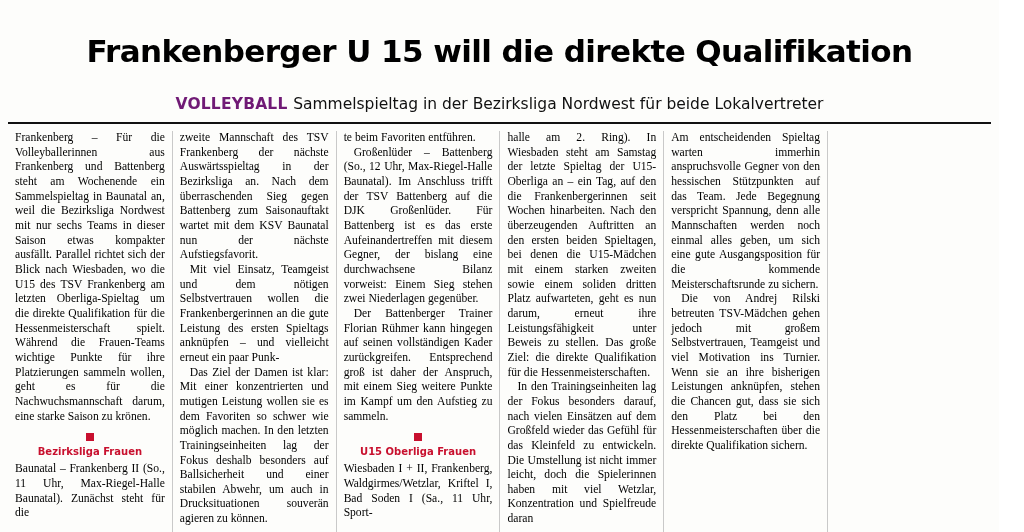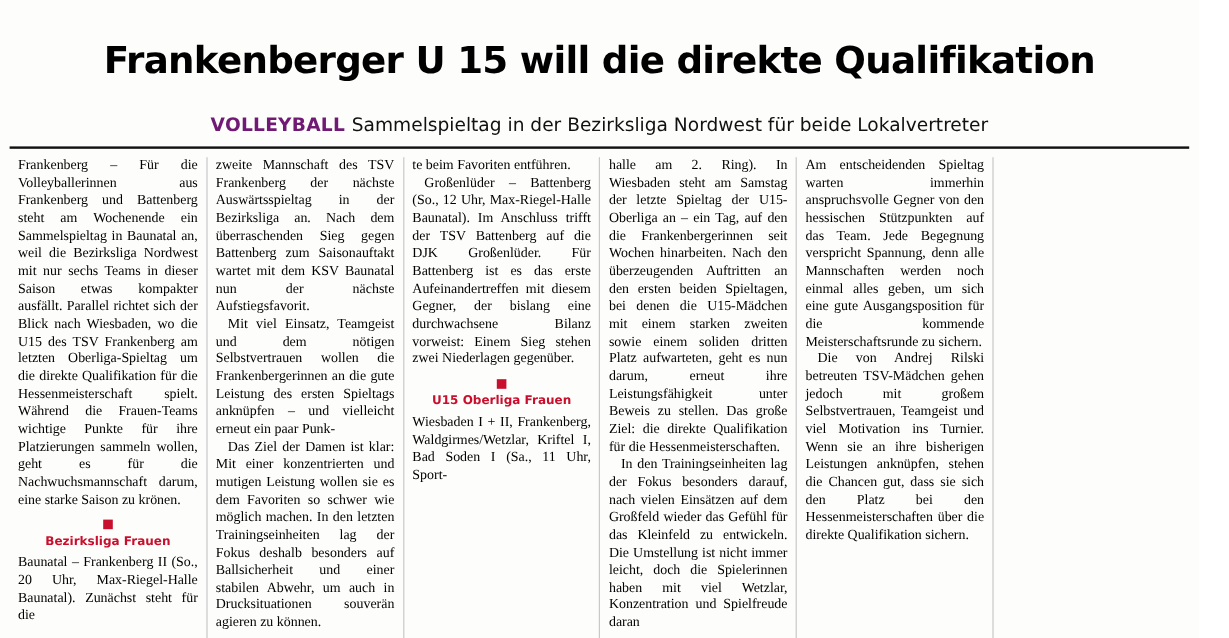--- a/index.html
+++ b/index.html
@@ -114,30 +114,31 @@
 
   <div class="rule"></div>
 
   <div class="columns">
     <div class="col">
         <p class="lead noindent"><b>Frankenberg – </b><span>Für die Volleyballerinnen aus Frankenberg und Battenberg steht am Wochenende ein Sammelspieltag in Baunatal an, weil die Bezirksliga Nordwest mit nur sechs Teams in dieser Saison etwas kompakter ausfällt. Parallel richtet sich der Blick nach Wiesbaden, wo die U15 des TSV Frankenberg am letzten Oberliga-Spieltag um die direkte Qualifikation für die Hessenmeisterschaft spielt. Während die Frauen-Teams wichtige Punkte für ihre Platzierungen sammeln wollen, geht es für die Nachwuchsmannschaft darum, eine starke Saison zu krönen.</span></p>
         <div class="subhead">
           <span class="sq"></span>
           <span>Bezirksliga Frauen</span>
         </div>
-        <p class="lead noindent"><b>Baunatal – Frankenberg II (So., 20 Uhr, Max-Riegel-Halle Baunatal).</b><span> Zunächst steht für die</span></p>
+        <p class="lead noindent"><b>Baunatal – Frankenberg II (So., 11 Uhr, Max-Riegel-Halle Baunatal).</b><span> Zunächst steht für die</span></p>
       </div>
     <div class="col">
         <p class=""><span>zweite Mannschaft des TSV Frankenberg der nächste Auswärtsspieltag in der Bezirksliga an. Nach dem überraschenden Sieg gegen Battenberg zum Saisonauftakt wartet mit dem KSV Baunatal nun der nächste Aufstiegsfavorit.</span></p>
         <p class=""><span>Mit viel Einsatz, Teamgeist und dem nötigen Selbstvertrauen wollen die Frankenbergerinnen an die gute Leistung des ersten Spieltags anknüpfen – und vielleicht erneut ein paar Punk-</span></p>
         <p class=""><span>Das Ziel der Damen ist klar: Mit einer konzentrierten und mutigen Leistung wollen sie es dem Favoriten so schwer wie möglich machen. In den letzten Trainingseinheiten lag der Fokus deshalb besonders auf Ballsicherheit und einer stabilen Abwehr, um auch in Drucksituationen souverän agieren zu können.</span></p>
       </div>
     <div class="col">
         <p class=""><span>te beim Favoriten entführen.</span></p>
         <p class="lead noindent"><b>Großenlüder – Battenberg (So., 12 Uhr, Max-Riegel-Halle Baunatal).</b><span> Im Anschluss trifft der TSV Battenberg auf die DJK Großenlüder. Für Battenberg ist es das erste Aufeinandertreffen mit diesem Gegner, der bislang eine durchwachsene Bilanz vorweist: Einem Sieg stehen zwei Niederlagen gegenüber.</span></p>
+        <p class=""><span>Der Battenberger Trainer Florian Rühmer kann hingegen auf seinen vollständigen Kader zurückgreifen. Entsprechend groß ist daher der Anspruch, mit einem Sieg weitere Punkte im Kampf um den Aufstieg zu sammeln.</span></p>
         <div class="subhead">
           <span class="sq"></span>
           <span>U15 Oberliga Frauen</span>
         </div>
         <p class="lead noindent"><b>Wiesbaden I + II, Frankenberg, Waldgirmes/Wetzlar, Kriftel I, Bad Soden I (Sa., 11 Uhr, Sport-</b><span></span></p>
       </div>
     <div class="col">
         <p class="lead noindent"><b>halle am 2. Ring).</b><span> In Wiesbaden steht am Samstag der letzte Spieltag der U15-Oberliga an – ein Tag, auf den die Frankenbergerinnen seit Wochen hinarbeiten. Nach den überzeugenden Auftritten an den ersten beiden Spieltagen, bei denen die U15-Mädchen mit einem starken zweiten sowie einem soliden dritten Platz aufwarteten, geht es nun darum, erneut ihre Leistungsfähigkeit unter Beweis zu stellen. Das große Ziel: die direkte Qualifikation für die Hessenmeisterschaften.</span></p>
         <p class=""><span>In den Trainingseinheiten lag der Fokus besonders darauf, nach vielen Einsätzen auf dem Großfeld wieder das Gefühl für das Kleinfeld zu entwickeln. Die Umstellung ist nicht immer leicht, doch die Spielerinnen haben mit viel Wetzlar, Konzentration und Spielfreude daran</span></p>
       </div>

